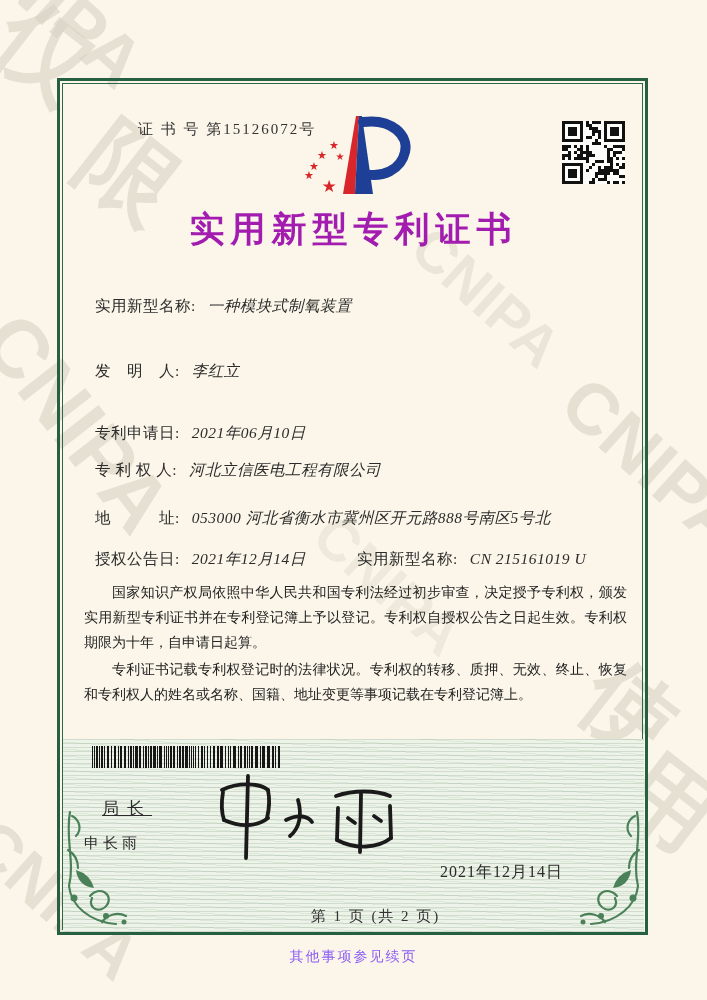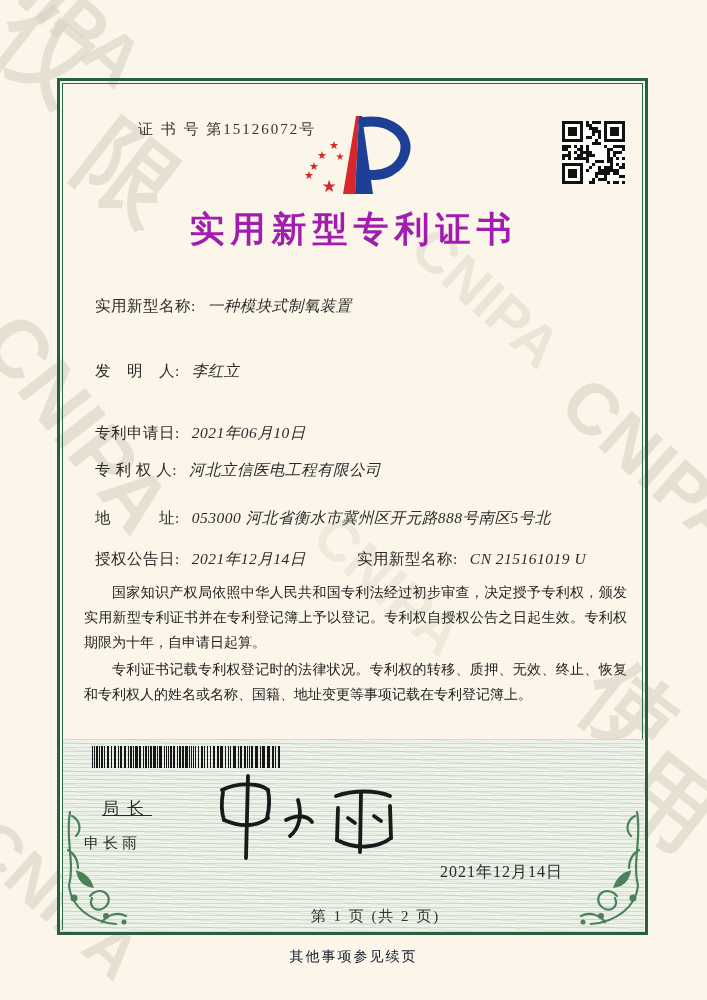--- a/index.html
+++ b/index.html
@@ -22,21 +22,21 @@
   .frow{position:absolute;left:0;white-space:nowrap;letter-spacing:.5px;}
   .frow .val{margin-left:12px;font-style:italic;}
   .pair2{position:absolute;left:262px;top:0;}
   .paras{left:84px;top:580px;width:543px;font-size:14px;line-height:25px;text-align:justify;color:#222;}
   .paras p{margin:0;text-indent:2em;}
   .paras p + p{margin-top:3px;font-family:Liberation Mono, monospace;}
   .director-title{left:102px;top:797px;font-size:17px;letter-spacing:8px;text-decoration:underline;}
   .director-name{left:84px;top:834px;font-size:15px;letter-spacing:4px;}
   .issue-date{left:440px;top:862px;font-size:16px;letter-spacing:1px;}
   .page-note{left:0;right:0;top:907px;text-align:center;font-size:15px;letter-spacing:2px;color:#333;margin-left:44px;}
-  .cont-note{left:0;right:0;top:948px;text-align:center;font-size:14px;letter-spacing:2px;color:#0f172a;}
+  .cont-note{left:0;right:0;top:948px;text-align:center;font-size:14px;letter-spacing:2px;color:#8b5cf6;}
   svg{display:block;}
 </style>
 </head>
 <body>
 
 <div class="page">
 
   <div class="wm" style="left:-2px;top:6px;font-size:95px;transform:rotate(38deg);">仅</div>
   <div class="wm" style="left:82px;top:126px;font-size:95px;transform:rotate(38deg);">限</div>
   <div class="wm" style="left:585px;top:664px;font-size:92px;transform:rotate(38deg);">使</div>

